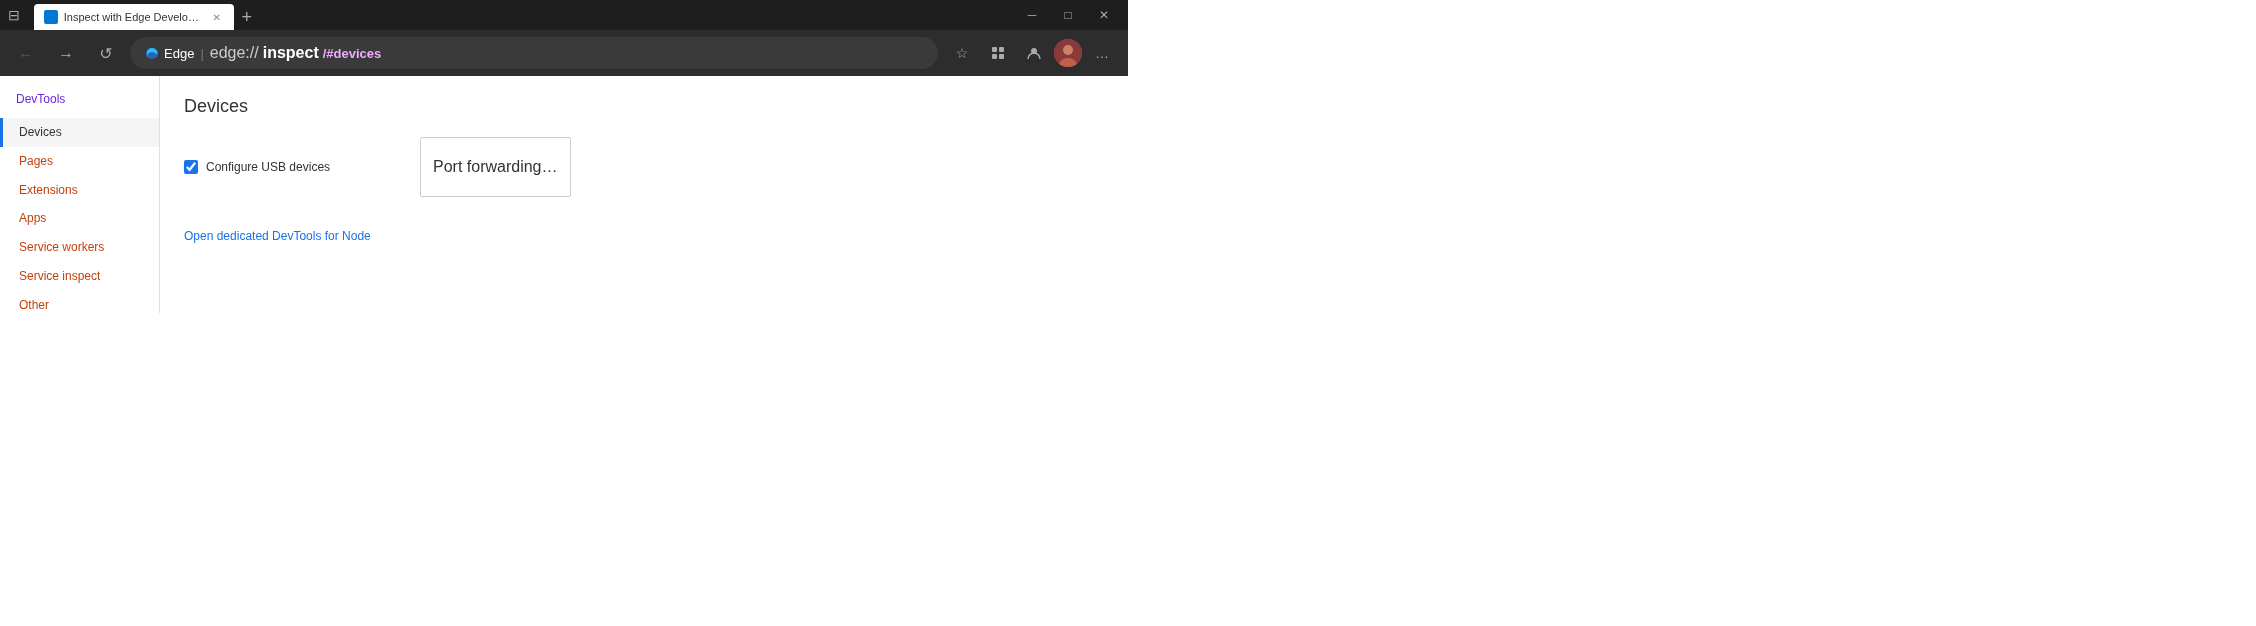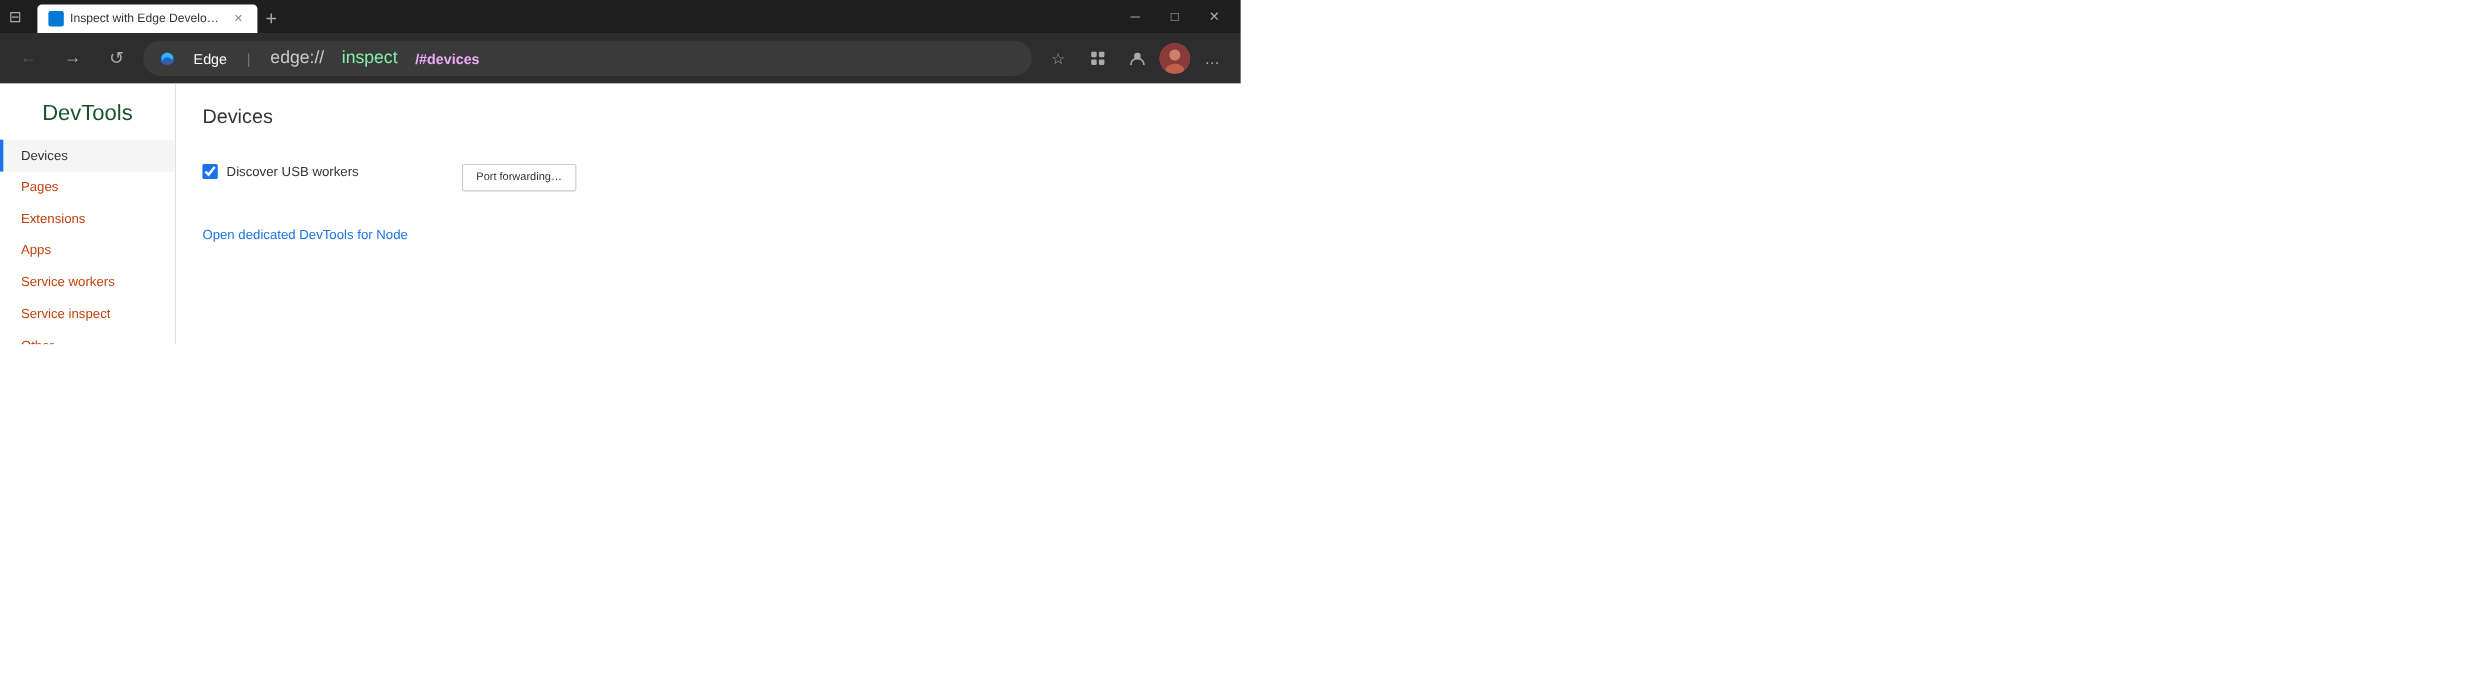--- a/index.html
+++ b/index.html
@@ -79,39 +79,39 @@
     }
     .nav-btn.disabled { color: #555; cursor: default; }
     .address-bar-wrap {
       flex: 1;
       background: #3a3a3a;
       border-radius: 20px;
       height: 32px;
       display: flex;
       align-items: center;
       padding: 0 14px;
-      gap: 16px;
+      gap: 4px;
     }
     .edge-logo {
       width: 16px; height: 16px;
       flex-shrink: 0;
       display: flex; align-items: center; justify-content: center;
     }
     .edge-logo svg { width: 16px; height: 16px; }
     .edge-brand {
       color: #fff;
       font-size: 13px;
       font-weight: 500;
     }
     .address-separator {
       color: #777;
       font-size: 13px;
       margin: 0 2px;
     }
-    .address-bold { font-weight: 400; color: #86efac; }
+    .address-bold { font-weight: 700; color: #ffffff; }
     .toolbar-icons {
       display: flex; align-items: center; gap: 4px;
     }
     .toolbar-icon-btn {
       background: none; border: none;
       color: #aaa;
       width: 32px; height: 32px;
       display: flex; align-items: center; justify-content: center;
       border-radius: 4px;
       cursor: pointer;
@@ -136,25 +136,24 @@
     }
 
     
     .sidebar {
       width: 160px;
       border-right: 1px solid #e0e0e0;
       padding: 16px 0;
       flex-shrink: 0;
     }
     .sidebar-title {
-      font-size: 20px;
+      font-size: 12px;
       font-weight: 400;
-      color: #14532d;
+      color: #6d28d9;
       padding: 0 16px 12px 16px;
-      text-align: center;
     }
     .sidebar-item {
       display: block;
       padding: 6px 16px;
       font-size: 12px;
       color: #c2410c;
       cursor: pointer;
       text-decoration: none;
       border-left: 3px solid transparent;
       line-height: 1.4;
@@ -196,26 +195,25 @@
       cursor: pointer;
     }
     .checkbox-label {
       font-size: 12px;
       color: #333;
     }
     .action-btn {
       background: #fff;
       border: 1px solid #ccc;
       border-radius: 2px;
-      padding: 6px 12px;
-      font-size: 10px;
+      padding: 20px 12px;
+      font-size: 16px;
       color: #333;
       cursor: pointer;
       white-space: nowrap;
-      margin-top: 12px;
     }
     .devtools-link {
       color: #1a73e8;
       font-size: 12px;
       text-decoration: none;
       cursor: pointer;
       display: inline-block;
       margin-top: 16px;
     }
   </style>
@@ -298,21 +296,21 @@
     <a class="sidebar-item">Other</a>
   </div>
 
   <div class="main">
     <div class="main-title">Devices</div>
 
     
     <div class="device-row">
       <div class="checkbox-wrap">
         <input type="checkbox" checked="" id="usb-cb" style="">
-        <label class="checkbox-label" for="usb-cb">Discover USB workers</label>
+        <label class="checkbox-label" for="usb-cb">Configure USB devices</label>
       </div>
       <button class="action-btn">Port forwarding…</button>
     </div>
 
     
 
     
     <a class="devtools-link">Open dedicated DevTools for Node</a>
   </div>
 </div>

